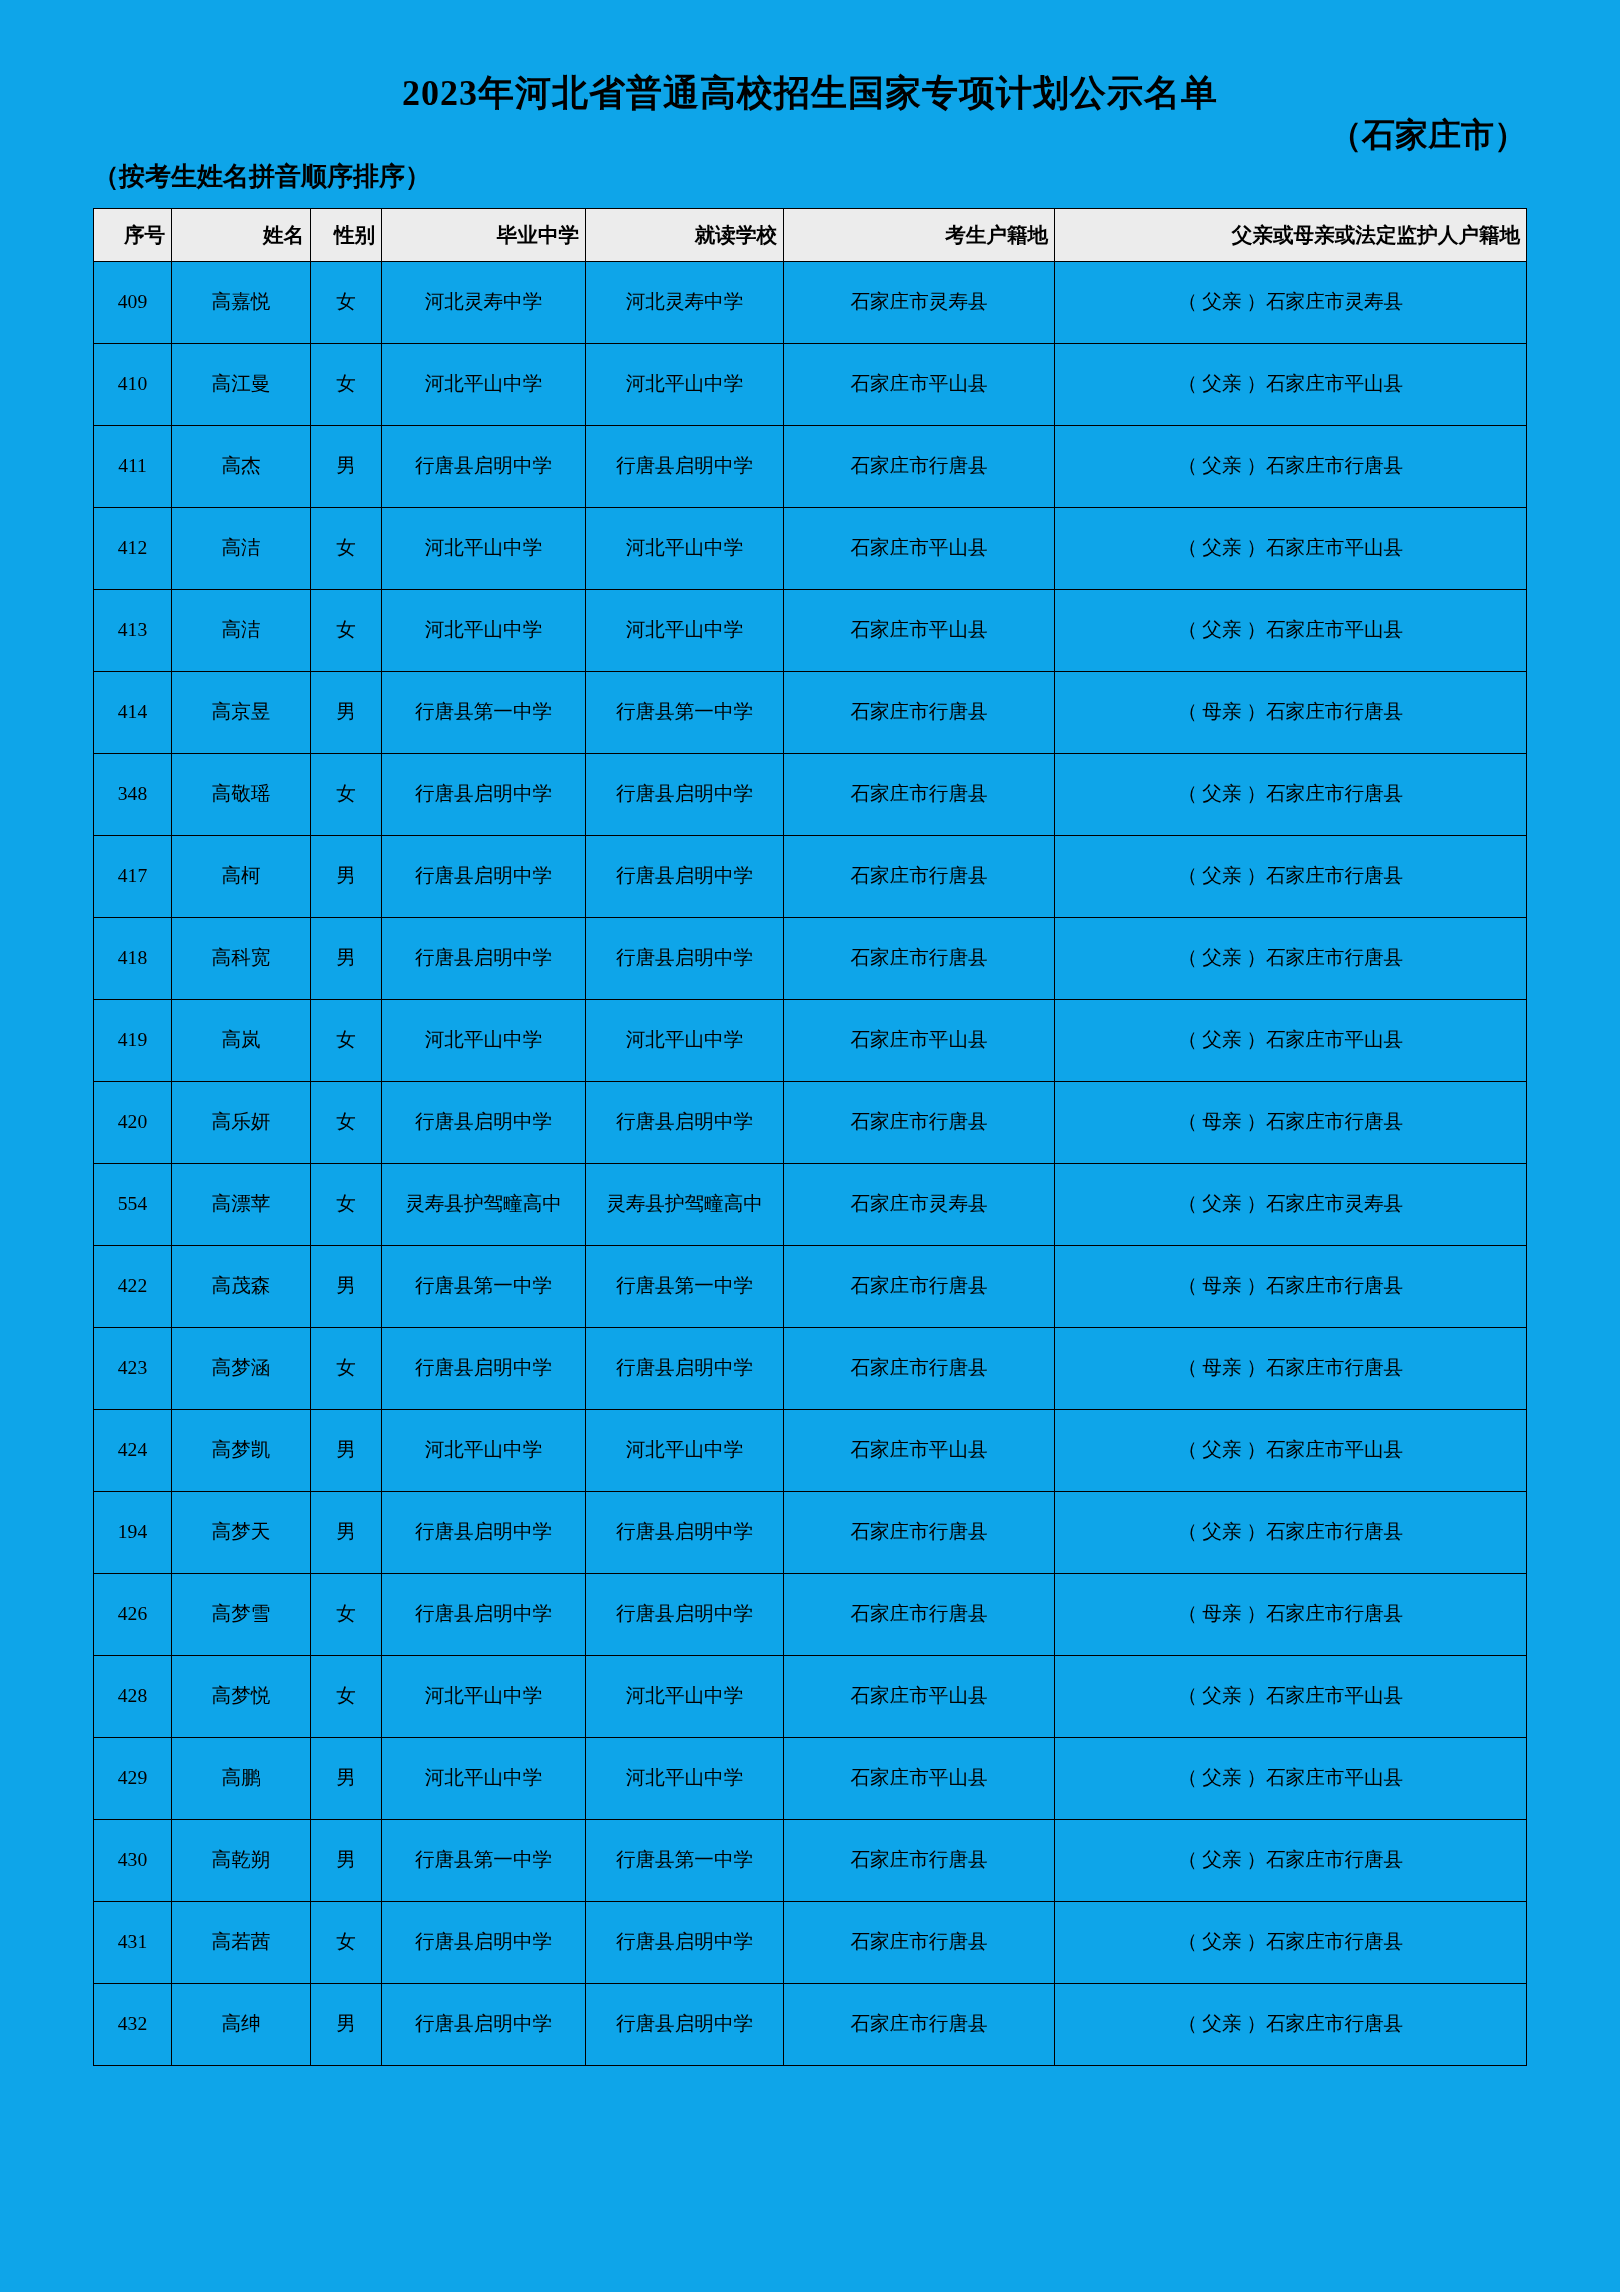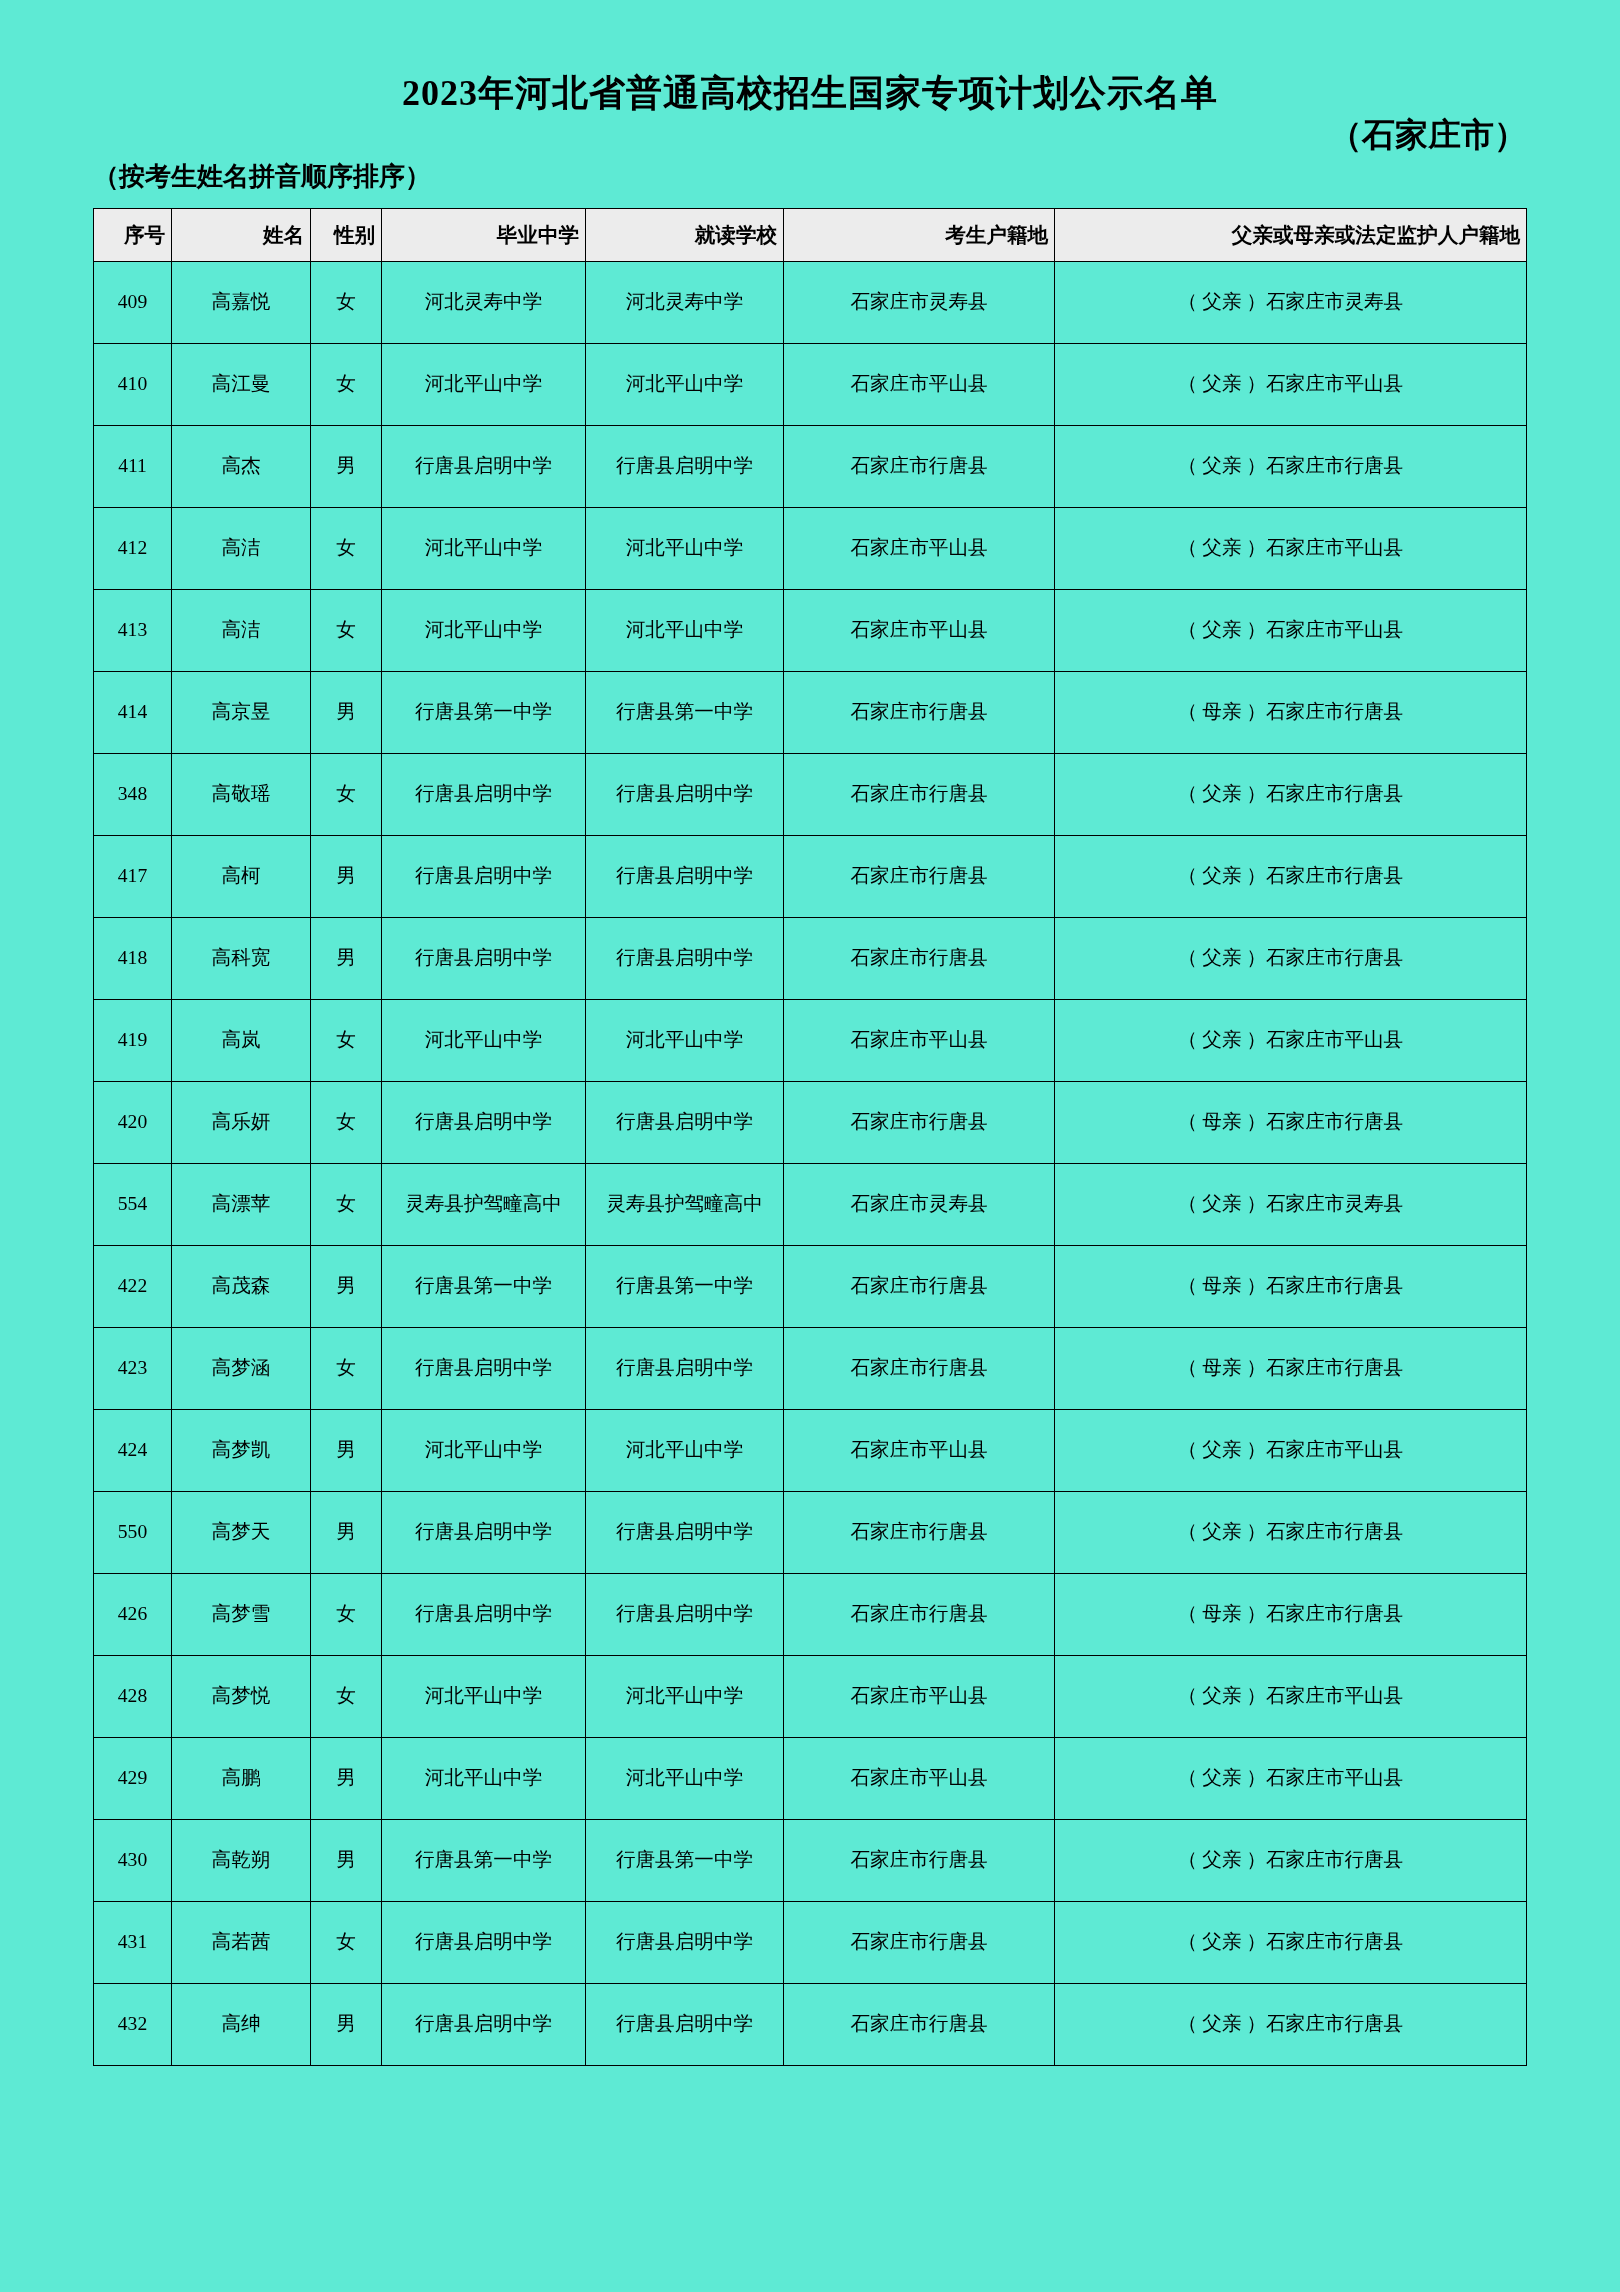--- a/index.html
+++ b/index.html
@@ -5,21 +5,21 @@
   * { margin: 0; padding: 0; box-sizing: border-box; }
   html, body { background: #ffffff; }
   body {
     font-family: "Liberation Serif", "DejaVu Serif", serif;
     color: #000000;
     width: 1620px;
   }
   .page {
     width: 1620px;
     min-height: 2293px;
-    background: #5eead4;
+    background: #0ea5e9;
     padding: 71px 93px 21px 93px;
   }
   .title {
     text-align: center;
     font-size: 36px;
     font-weight: bold;
     letter-spacing: 1px;
     line-height: 1.25;
   }
   .subtitle {
@@ -226,21 +226,21 @@
         <tr>
           <td>424</td>
           <td>高梦凯</td>
           <td>男</td>
           <td>河北平山中学</td>
           <td>河北平山中学</td>
           <td>石家庄市平山县</td>
           <td>（ 父亲 ）石家庄市平山县</td>
         </tr>
         <tr>
-          <td>550</td>
+          <td>194</td>
           <td>高梦天</td>
           <td>男</td>
           <td>行唐县启明中学</td>
           <td>行唐县启明中学</td>
           <td>石家庄市行唐县</td>
           <td>（ 父亲 ）石家庄市行唐县</td>
         </tr>
         <tr>
           <td>426</td>
           <td>高梦雪</td>

